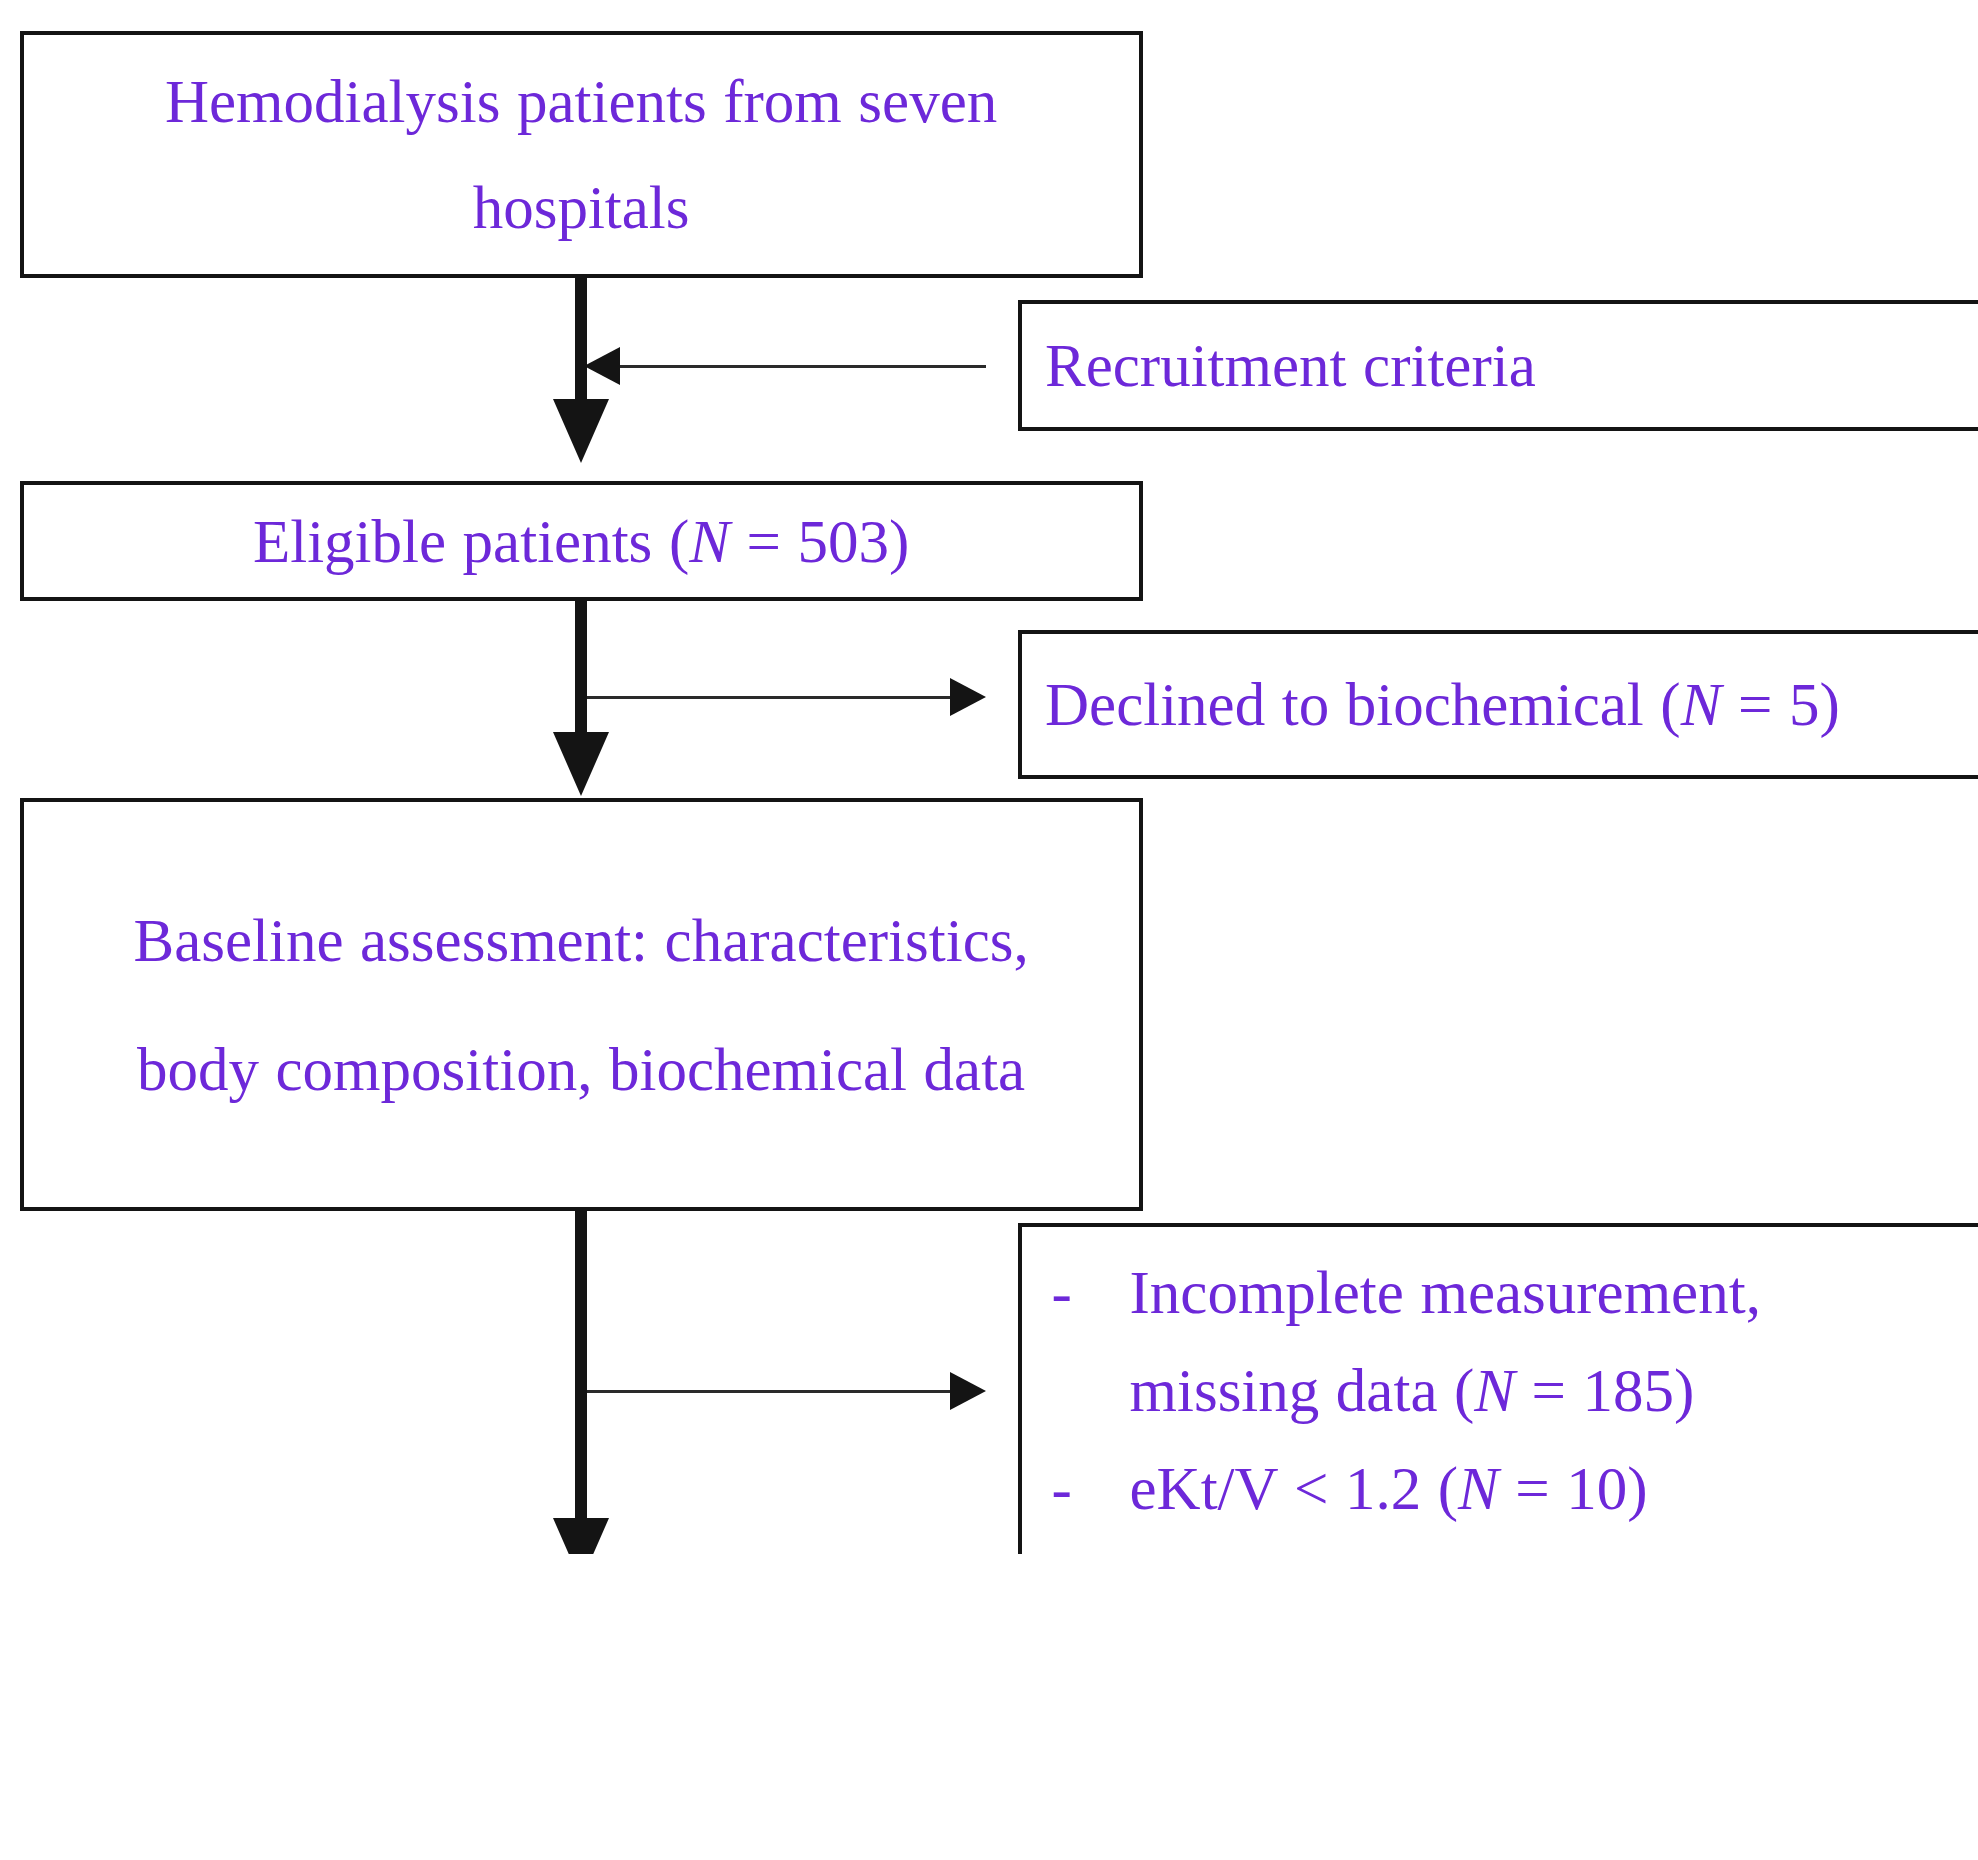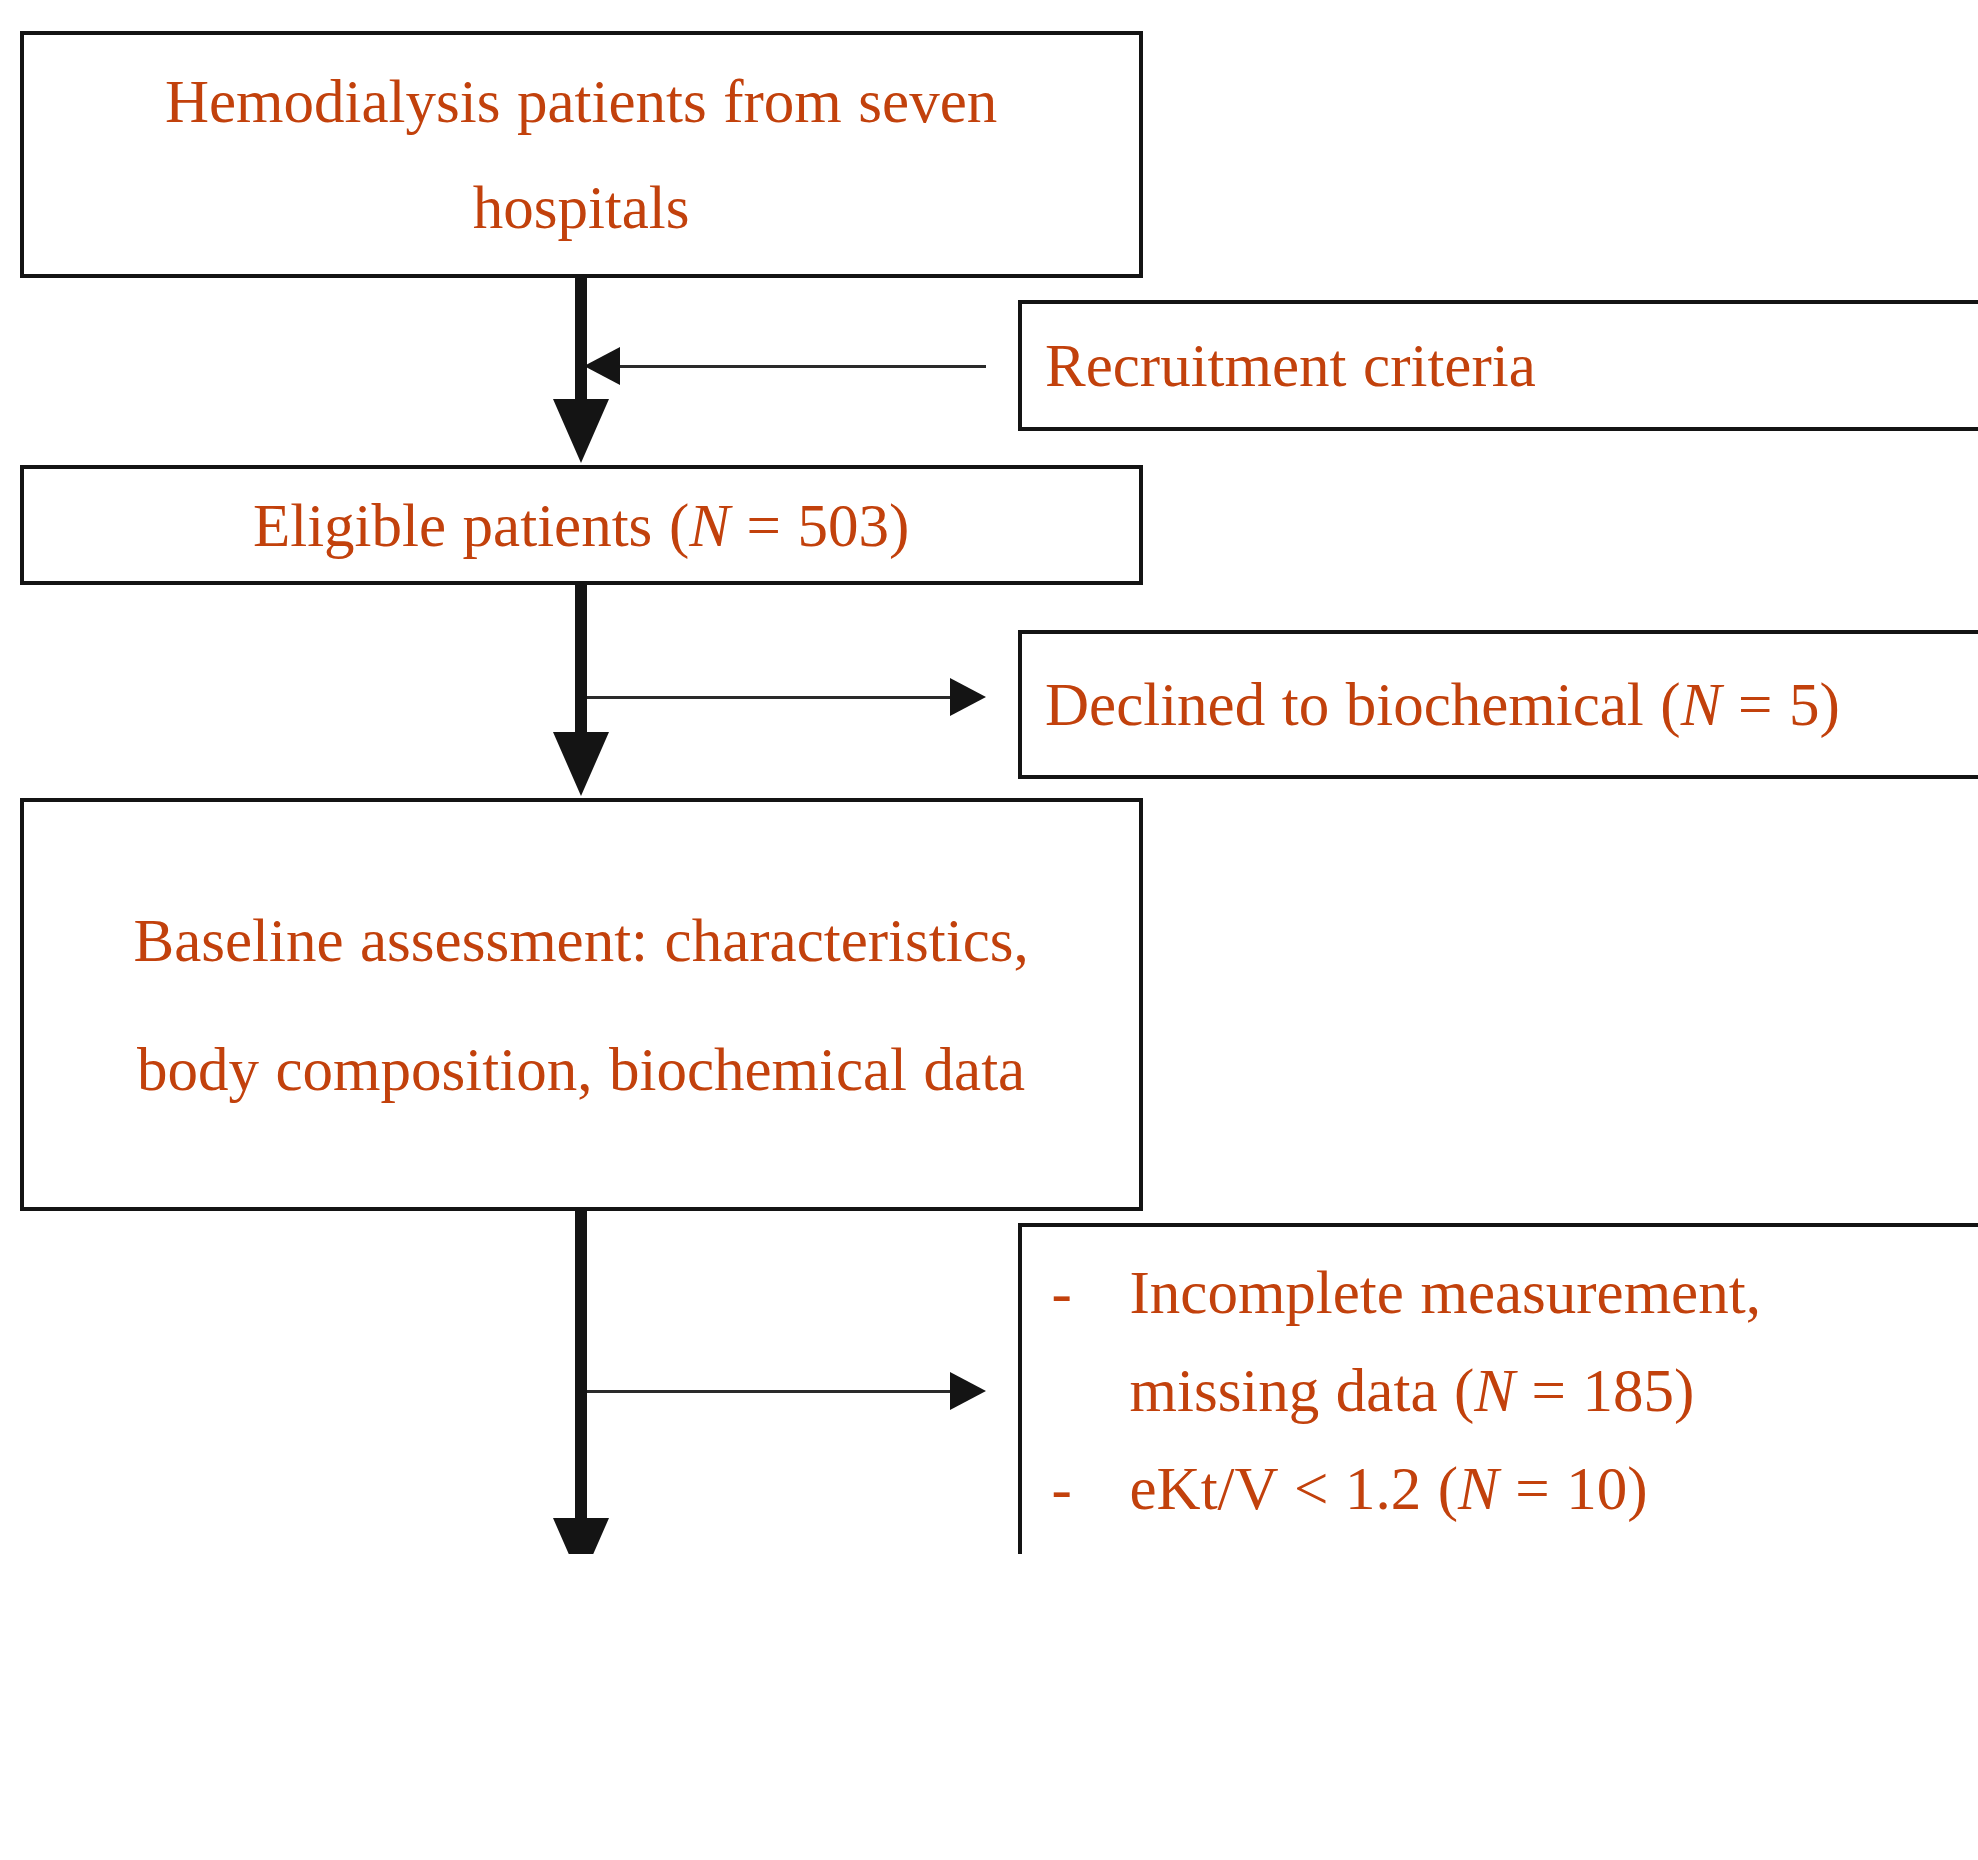--- a/index.html
+++ b/index.html
@@ -1,17 +1,17 @@
 <!DOCTYPE html>
 <html style="font-size:13px"><head>
 <meta charset="utf-8">
 <style>
   html,body{margin:0;padding:0;background:#ffffff;}
   #stage{position:relative;width:1979px;height:1554px;background:#ffffff;
-         font-family:"Liberation Serif","DejaVu Serif",serif;color:#c2410c;
+         font-family:"Liberation Serif","DejaVu Serif",serif;color:#6d28d9;
          word-spacing:0.10em;}
   .box{position:absolute;border:4.1px solid #141414;background:#ffffff;
        box-sizing:border-box;display:flex;flex-direction:column;
        justify-content:center;font-size:61px;}
   .left-col{left:19.6px;width:1123px;align-items:center;text-align:center;}
   .right-col{left:986px;width:980px;align-items:flex-start;text-align:left;margin-left:32px;}
   .tline{white-space:nowrap;}
   .lh130 .tline{line-height:106px;}
   .lh150 .tline{line-height:123px;}
   .lh158 .tline{line-height:129px;}
@@ -61,21 +61,21 @@
 
   <div class="box left-col lh130" id="box-source" style="top:31px;height:247px">
       <div class="tline"><span class="txt"><span>Hemodialysis patients from seven</span></span></div>
       <div class="tline"><span class="txt"><span>hospitals</span></span></div>
     </div>
 
   <div class="box right-col lh140 pad-lr" id="box-recruitment" style="top:300px;height:131px">
       <div class="tline"><span class="txt"><span>Recruitment criteria</span></span></div>
     </div>
 
-  <div class="box left-col lh140" id="box-eligible" style="top:465px;height:120px">
+  <div class="box left-col lh140" id="box-eligible" style="top:481px;height:120px">
       <div class="tline"><span class="txt"><span>Eligible patients (</span><span class="it">N</span><span> = 503)</span></span></div>
     </div>
 
   <div class="box right-col lh140 pad-lr" id="box-declined" style="top:630px;height:149px">
       <div class="tline"><span class="txt"><span>Declined to biochemical (</span><span class="it">N</span><span> = 5)</span></span></div>
     </div>
 
   <div class="box left-col lh158" id="box-study" style="top:798px;height:413px">
       <div class="tline"><span class="txt"><span>Baseline assessment: characteristics,</span></span></div>
       <div class="tline"><span class="txt"><span>body composition, biochemical data</span></span></div>

